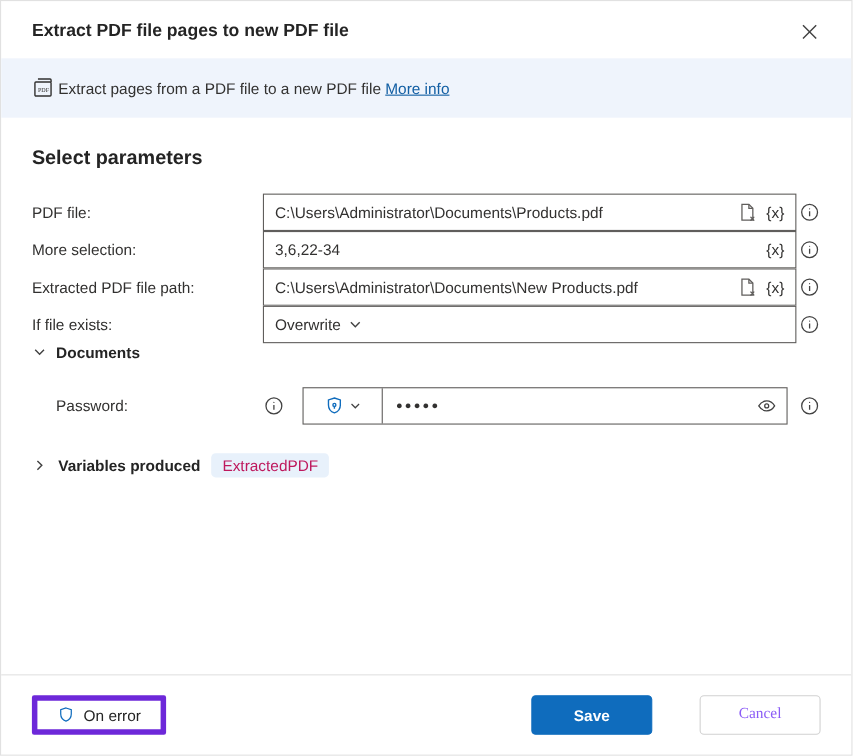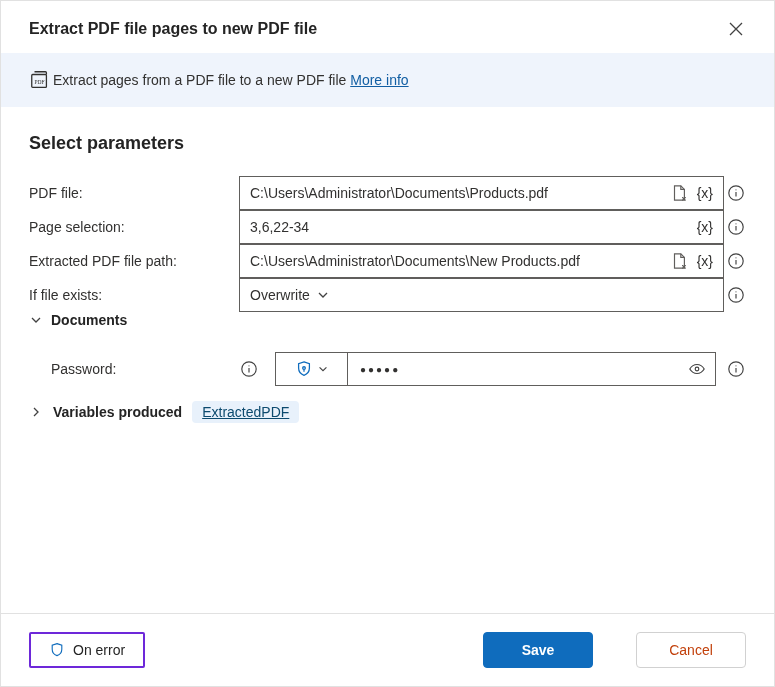--- a/index.html
+++ b/index.html
@@ -101,21 +101,21 @@
       gap: 8px;
       cursor: pointer;
       font-weight: 600;
       color: #242424;
       margin-bottom: 24px;
     }
     .advanced-toggle .chev { color:#424242; display:flex; }
     .password-row {
       display: flex;
       align-items: center;
-      margin-bottom: 15px;
+      margin-bottom: 26px;
       gap: 10px;
     }
     .pw-compound {
       flex: 1;
       display: flex;
       height: 34px;
       border: 1px solid #605e5c;
     }
     .pw-secure-btn {
       width: 72px;
@@ -139,56 +139,55 @@
       display: flex;
       align-items: center;
       gap: 10px;
       cursor: pointer;
       margin-top: 4px;
     }
     .variables-row .chev { color:#424242; display:flex; }
     .variables-row .lbl { font-weight:700; color:#242424; }
     .var-badge {
       background: #e8f1fb;
-      color: #0c4a6e;
+      color: #be185d;
       padding: 3px 10px;
       border-radius: 4px;
       font-size: 14px;
-      text-decoration: underline;
     }
     .footer {
       border-top: 1px solid #e1e1e1;
       padding: 18px 28px;
       display: flex;
       align-items: center;
       justify-content: space-between;
     }
     .on-error-btn {
       height: 36px;
       padding: 0 18px;
-      border: 2px solid #6d28d9;
+      border: 5px solid #6d28d9;
       background: #fff;
       display:flex; align-items:center; gap:8px;
       cursor:pointer;
       color:#242424;
       border-radius: 2px;
     }
     .footer-right { display:flex; gap:12px; }
     .btn {
       height: 36px;
       min-width: 110px;
       padding: 0 22px;
       border-radius: 4px;
       cursor: pointer;
       display:flex; align-items:center; justify-content:center;
       font-size: 14px;
       margin-left: 31px;
     }
     .btn-primary { background:#0f6cbd; color:#fff; border:1px solid #0f6cbd; font-weight:600; }
-    .btn-secondary { background:#fff; color:#c2410c; border:1px solid #d1d1d1; }
+    .btn-secondary { background:#fff; color:#8b5cf6; border:1px solid #d1d1d1;font-family:Liberation Serif, serif; }
     svg { display:block; }
   </style>
 </head>
 <body>
 
 <div class="header">
   <h1>Extract PDF file pages to new PDF file</h1>
   <div class="close-btn">
     <svg width="14" height="14" viewBox="0 0 14 14">
         <path d="M1 1 L13 13 M13 1 L1 13" stroke="currentColor" stroke-width="1.3" fill="none"></path>
@@ -230,21 +229,21 @@
         <svg width="18" height="18" viewBox="0 0 20 20" fill="none" stroke="#424242" stroke-width="1.3">
             <circle cx="10" cy="10" r="8"></circle>
             <circle cx="10" cy="6.5" r="0.6" fill="#424242" stroke="none"></circle>
             <path d="M10 9v5"></path>
           </svg>
       </div>
     </div>
   </div>
 
   <div class="form-row">
-    <div class="form-label">Page selection:</div>
+    <div class="form-label">More selection:</div>
     <div class="field-wrap">
       <div class="text-input">
         <span class="val">3,6,22-34</span>
         <span class="var-token">{x}</span>
       </div>
       <div class="info-icon">
         <svg width="18" height="18" viewBox="0 0 20 20" fill="none" stroke="#424242" stroke-width="1.3">
             <circle cx="10" cy="10" r="8"></circle>
             <circle cx="10" cy="6.5" r="0.6" fill="#424242" stroke="none"></circle>
             <path d="M10 9v5"></path>

